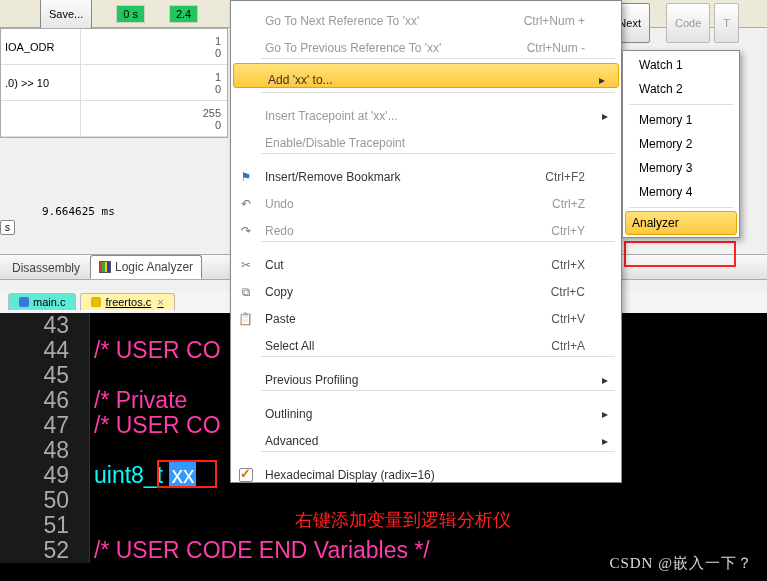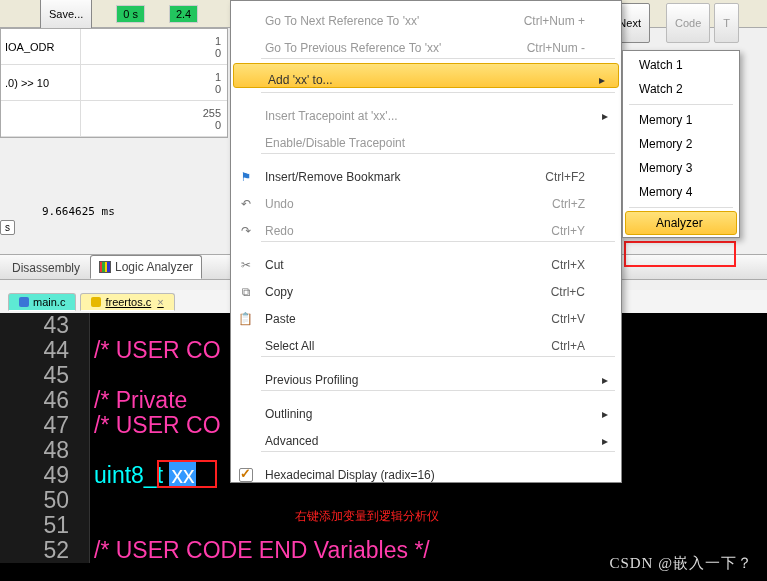--- a/index.html
+++ b/index.html
@@ -36,41 +36,41 @@
 
   
   .code { position:absolute; top:313px; left:0; right:0; bottom:0; background:#000; color:#ff3cac; font-family:Consolas, monospace; font-size:23px; line-height:25px; overflow:hidden; }
   .code .line { display:flex; }
   .code .ln { width:90px; text-align:right; padding-right:20px; color:#aaa; background:#1a1a1a; border-right:1px solid #333; }
   .code .txt { padding-left:4px; white-space:pre; }
   .kw { color:#00ffff; }
   .sel-var { background:#3399ff; color:#fff; padding:0 2px; }
   .red-box { border:2px solid #ff2020; position:absolute; pointer-events:none; }
 
-  .anno-cn { position:absolute; top:508px; left:295px; color:#ff2020; font-size:12px; font-family:'Microsoft YaHei', sans-serif; }
+  .anno-cn { position:absolute; top:508px; left:295px; color:#ff2020; font-size:18px; font-family:'Microsoft YaHei', sans-serif; }
   .wm { position:absolute; bottom:8px; right:14px; color:#ddd; font-size:15px; letter-spacing:1px; font-family:'Microsoft YaHei';}
 
   
   .ctx { position:absolute; top:0; left:230px; width:392px; background:#fff; border:1px solid #888; box-shadow:3px 3px 6px rgba(0,0,0,.3); font-size:12px; color:#333; }
   .ctx .mi { display:flex; align-items:flex-end; height:27px; padding:0 10px 0 0; }
   .ctx .gut { width:30px; display:flex; align-items:center; justify-content:center; color:#777; }
   .ctx .lbl { flex:1; padding-left:4px; }
   .ctx .sc { color:#555; padding-right:14px; }
   .ctx .arw { width:12px; text-align:center; color:#333; }
   .ctx .sep { height:1px; background:#ddd; margin:3px 6px 3px 30px; }
   .ctx .mi.dim .lbl, .ctx .mi.dim .sc { color:#999; }
   .ctx .mi.hl { background:linear-gradient(#ffe27a,#ffc83d); border:1px solid #e0a800; border-radius:3px; margin:4px 2px; height:25px; }
   .chk { width:14px; height:14px; border:1px solid #888; background:#fff; position:relative; border-radius:2px;}
   .chk:after { content:"✓"; color:#cc7700; position:absolute; top:-3px; left:0; font-size:13px; font-weight:bold;}
 
   
   .sub { position:absolute; top:50px; left:622px; width:118px; background:#fff; border:1px solid #888; box-shadow:3px 3px 6px rgba(0,0,0,.3); font-size:12px; padding:2px 0;}
   .sub .si { padding:5px 16px; }
   .sub .ssep { height:1px; background:#ddd; margin:3px 6px; }
-  .sub .si.hl { background:linear-gradient(#ffe27a,#ffc83d); border:1px solid #e0a800; border-radius:3px; margin:0 2px; padding:4px 30px;}
+  .sub .si.hl { background:linear-gradient(#ffe27a,#ffc83d); border:1px solid #e0a800; border-radius:3px; margin:0 2px; padding:4px 6px;}
 </style>
 </head>
 <body>
 
 <div class="top-row">
   <span style="width:40px"></span>
   <span class="btn">Save...</span>
   <span style="width:22px"></span>
   <span class="box">0 s</span>
   <span style="width:20px"></span>

